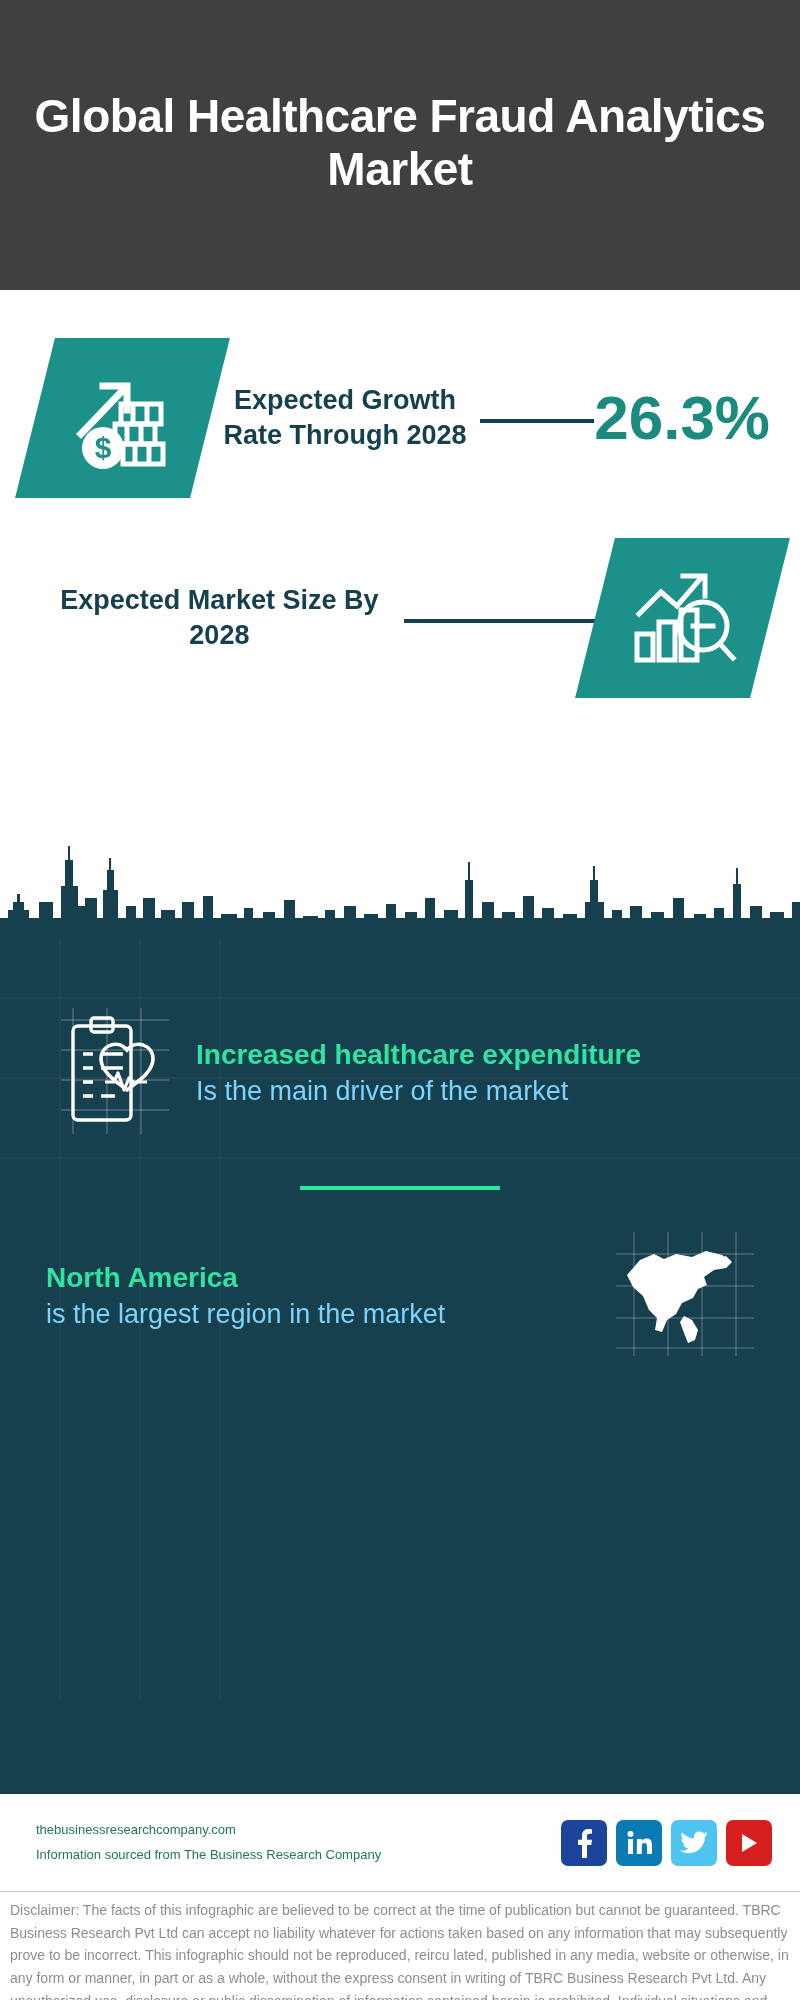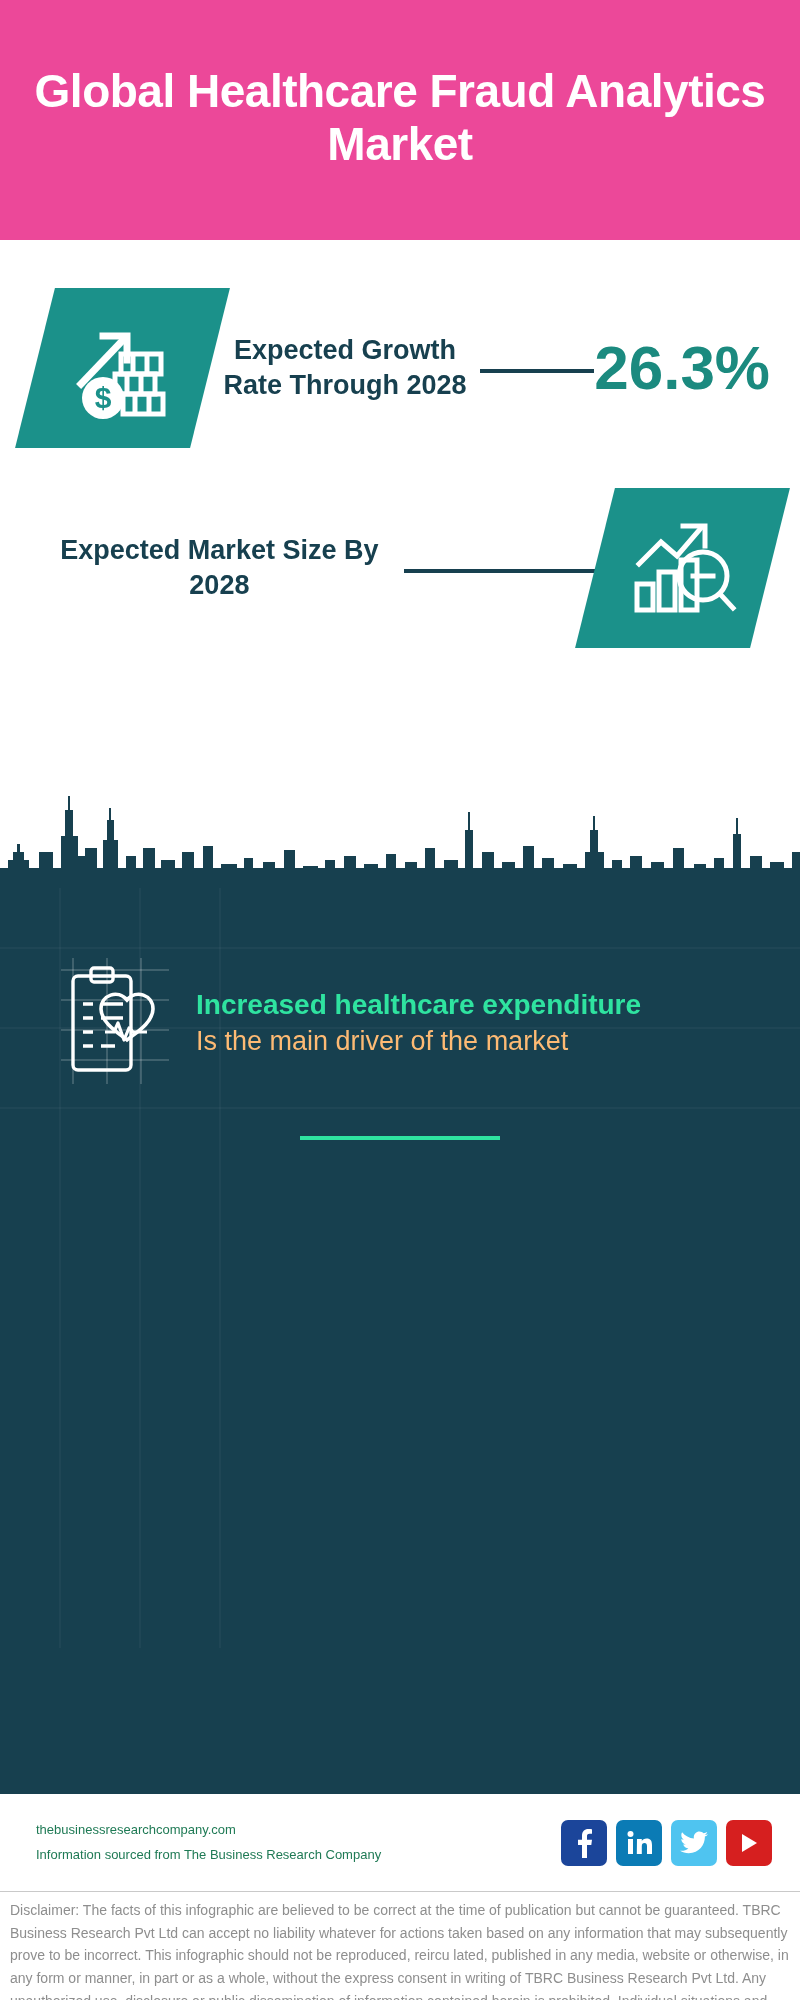--- a/index.html
+++ b/index.html
@@ -7,22 +7,22 @@
   body {
     font-family:"Liberation Sans", sans-serif;
     background:#ffffff;
     position:relative;
     overflow:hidden;
   }
   .page { width:800px; height:2000px; position:relative; display:flex; flex-direction:column; }
 
   
   .header {
-    background:#ec4899;
-    height:240px;
+    background:#404040;
+    height:290px;
     display:flex; align-items:center; justify-content:center;
     padding:6px 31px 10px;
   }
   .header h1 {
     color:#ffffff;
     font-size:46px;
     line-height:1.16;
     font-weight:bold;
     text-align:center;
     letter-spacing:-0.5px;
@@ -73,21 +73,21 @@
 
   .grid-bg { position:absolute; inset:0; pointer-events:none; }
 
   .panel-block { display:flex; align-items:center; padding:0 40px; position:relative; z-index:2; }
   .panel-block.b1 { margin-top:38px; }
   .panel-block.b2 { margin-top:40px; }
 
   .icon-box { width:150px; flex:0 0 150px; display:flex; align-items:center; justify-content:center; }
   .panel-text { flex:1; text-align:left; padding:0 6px; }
   .hl { color:#2fe3a0; font-size:28px; font-weight:bold; line-height:1.28; }
-  .sub { color:#fdba74; font-size:27px; font-weight:normal; line-height:1.34; }
+  .sub { color:#7dd3fc; font-size:27px; font-weight:normal; line-height:1.34; }
 
   .divider { width:200px; height:4px; background:#2fe3a0; margin:46px auto 40px; position:relative; z-index:2; }
 
   
   .footer {
     background:#ffffff;
     height:100px;
     border-top:2px solid #17404f;
     border-bottom:1px solid #c9c9c9;
     display:flex; align-items:center; justify-content:space-between;
@@ -215,20 +215,39 @@
         </span>
       </div>
       <div class="panel-text">
         <div class="hl">Increased healthcare expenditure</div>
         <div class="sub">Is the main driver of the market</div>
       </div>
     </div>
 
     <div class="divider"></div>
 
+    <div class="panel-block b2">
+      <div class="panel-text">
+        <div class="hl">North America</div>
+        <div class="sub">is the largest region in the market</div>
+      </div>
+      <div class="icon-box">
+        <span>
+          <svg width="146" height="128" viewBox="0 0 146 128">
+            <g stroke="#ffffff" stroke-opacity="0.32" stroke-width="1" fill="none">
+              <path d="M4 24 H142 M4 56 H142 M4 88 H142 M4 118 H142"></path>
+              <path d="M22 2 V126 M56 2 V126 M90 2 V126 M124 2 V126"></path>
+            </g>
+            <path fill="#ffffff" d="M28 30 l14 -6 l10 5 l12 -5 l16 3 l14 -6 l16 4 l10 7 l-6 6 l-12 2 l-10 7 l3 8 l-9 4 l-5 9 l-11 5 l-6 11 l-9 6 l-5 12 l-7 -2 l2 -12 l-8 -8 l-6 -14 l-10 -9 l-6 -12 l7 -8 l6 -7 Z"></path>
+            <path fill="#ffffff" d="M72 86 l8 4 l6 10 l-3 10 l-7 3 l-4 -10 l-4 -11 Z"></path>
+            <path fill="#ffffff" d="M104 30 l10 -4 l5 5 l-8 6 l-9 -1 Z"></path>
+          </svg>
+        </span>
+      </div>
+    </div>
   </div>
 
   <div class="footer">
     <div class="footer-text">
       <div>thebusinessresearchcompany.com</div>
       <div>Information sourced from The Business Research Company</div>
     </div>
     <div class="socials">
       <div class="s-icon s-fb">
         <svg width="24" height="30" viewBox="0 0 24 30">

